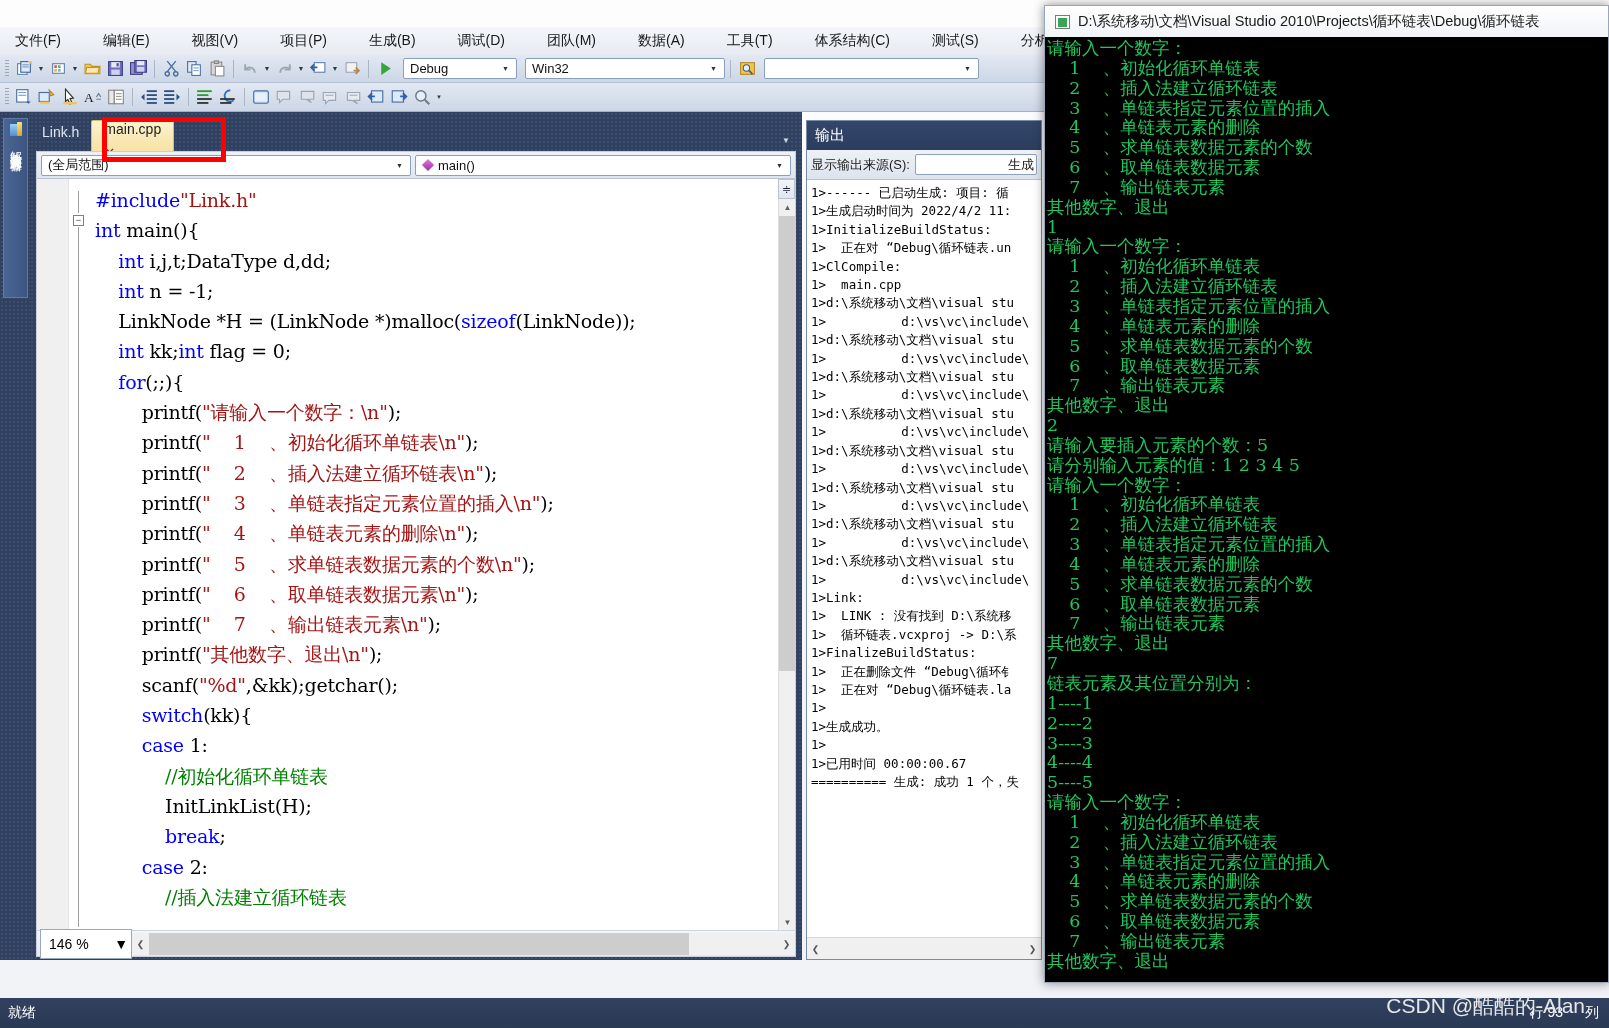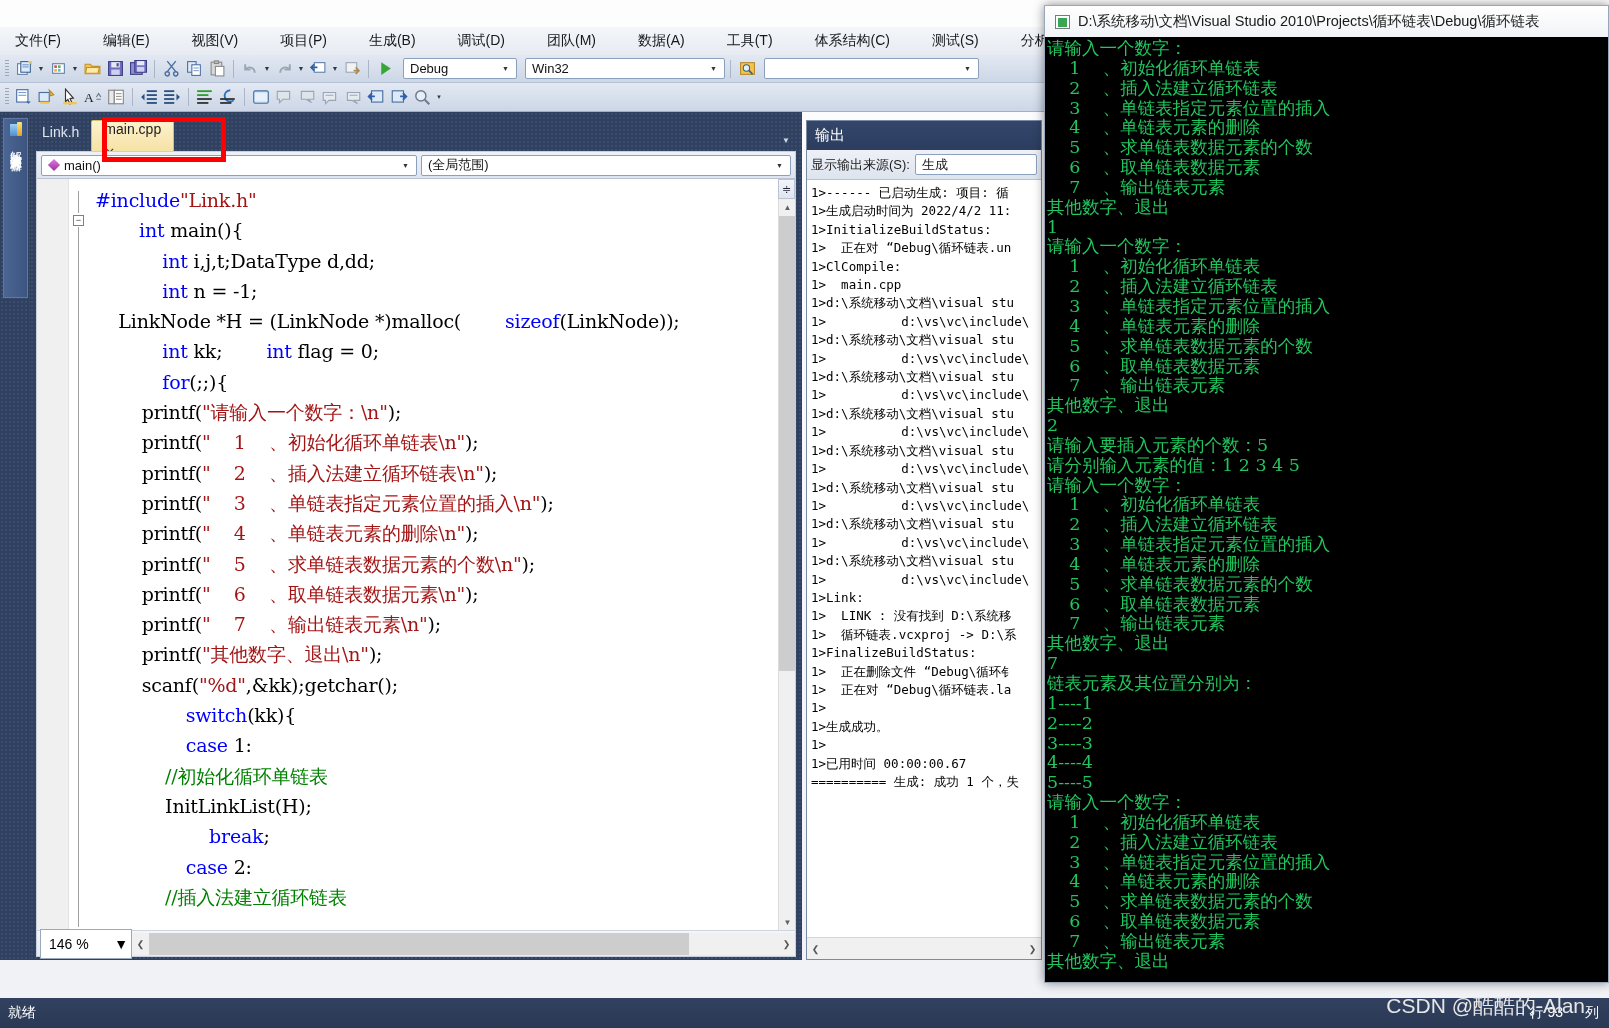--- a/index.html
+++ b/index.html
@@ -140,21 +140,21 @@
     position:absolute; left:0; top:27px; width:758px; height:752px;
     background:#fff; display:flex; overflow:hidden;
   }
   #indicator-margin{ width:32px; background:#f0f0f0; border-right:1px solid #e3e3e3; flex:none;}
   #fold-margin{ width:22px; background:#fff; flex:none; position:relative; }
   #code-text{
     flex:1; font-family:"DejaVu Serif", serif; font-size:19px; line-height:30.3px;
     white-space:pre; padding-top:6px; padding-left:4px; overflow:hidden;
     letter-spacing:-0.2px;
   }
-  .kw{ color:#0000ff;margin-left:44px; }
+  .kw{ color:#0000ff; }
   .str{ color:#a31515; }
   .cmt{ color:#008000; }
   .pp{ color:#0000ff; }
   .fold-box{
     position:absolute; left:4px; width:11px; height:11px; border:1px solid #808080;
     background:#fff; font-size:9px; line-height:9px; text-align:center; color:#333;
     font-family:"Liberation Sans",sans-serif;
   }
   .fold-line{ position:absolute; left:9px; width:1px; background:#a0a0a0; }
   #vscroll-split{
@@ -192,21 +192,21 @@
   #output-title{
     height:29px; display:flex; align-items:center; padding-left:8px;
     background:linear-gradient(180deg,#33466b,#2c3d5e); color:#fff; font-size:15px;
   }
   #output-toolrow{
     height:30px; background:linear-gradient(180deg,#eef1f7,#dde4ee);
     display:flex; align-items:center; gap:5px; padding:0 4px;
     border-bottom:1px solid #b8c2d3;
   }
   #output-toolrow .lbl{ font-size:13px; color:#1b1b1b; white-space:nowrap;text-align:right;}
-  #output-src-combo{ flex:1; min-width:0; }
+  #output-src-combo{ flex:1; min-width:0;justify-content:flex-end; }
   #output-body{
     position:absolute; left:0; top:59px; width:234px; height:757px;
     background:#fff; overflow:hidden;
     font-family:"DejaVu Sans Mono", monospace; font-size:12.5px; line-height:18.4px;
     white-space:pre; padding:4px 0 0 4px; color:#000;
   }
   #output-hscroll{
     position:absolute; left:0; bottom:0; width:234px; height:22px; background:#f0f0f0;
     display:flex; align-items:center; border-top:1px solid #d6d6d6;
   }
@@ -534,29 +534,29 @@
     <div class="ed-tab active">
       <span>main.cpp</span>
       <span class="tab-close">✕</span>
     </div>
     <div id="tabstrip-dropdown">▼</div>
   </div>
 
   <div id="editor-window">
 
     <div id="editor-navbar">
+      <div class="combo" id="nav-scope">
+        <span>(全局范围)</span>
+        <span class="cb-arrow">▼</span>
+      </div>
       <div class="combo" id="nav-func">
         <span style="display:flex;align-items:center;">
           <span class="fnicon"></span>
           <span>main()</span>
         </span>
-        <span class="cb-arrow">▼</span>
-      </div>
-      <div class="combo" id="nav-scope">
-        <span>(全局范围)</span>
         <span class="cb-arrow">▼</span>
       </div>
     </div>
 
     <div id="code-area">
       <div id="indicator-margin"></div>
       <div id="fold-margin">
         <div class="fold-line" style="top:12px;height:22px;"></div>
         <div class="fold-box" style="top:36px;">−</div>
         <div class="fold-line" style="top:48px;height:700px;"></div>

